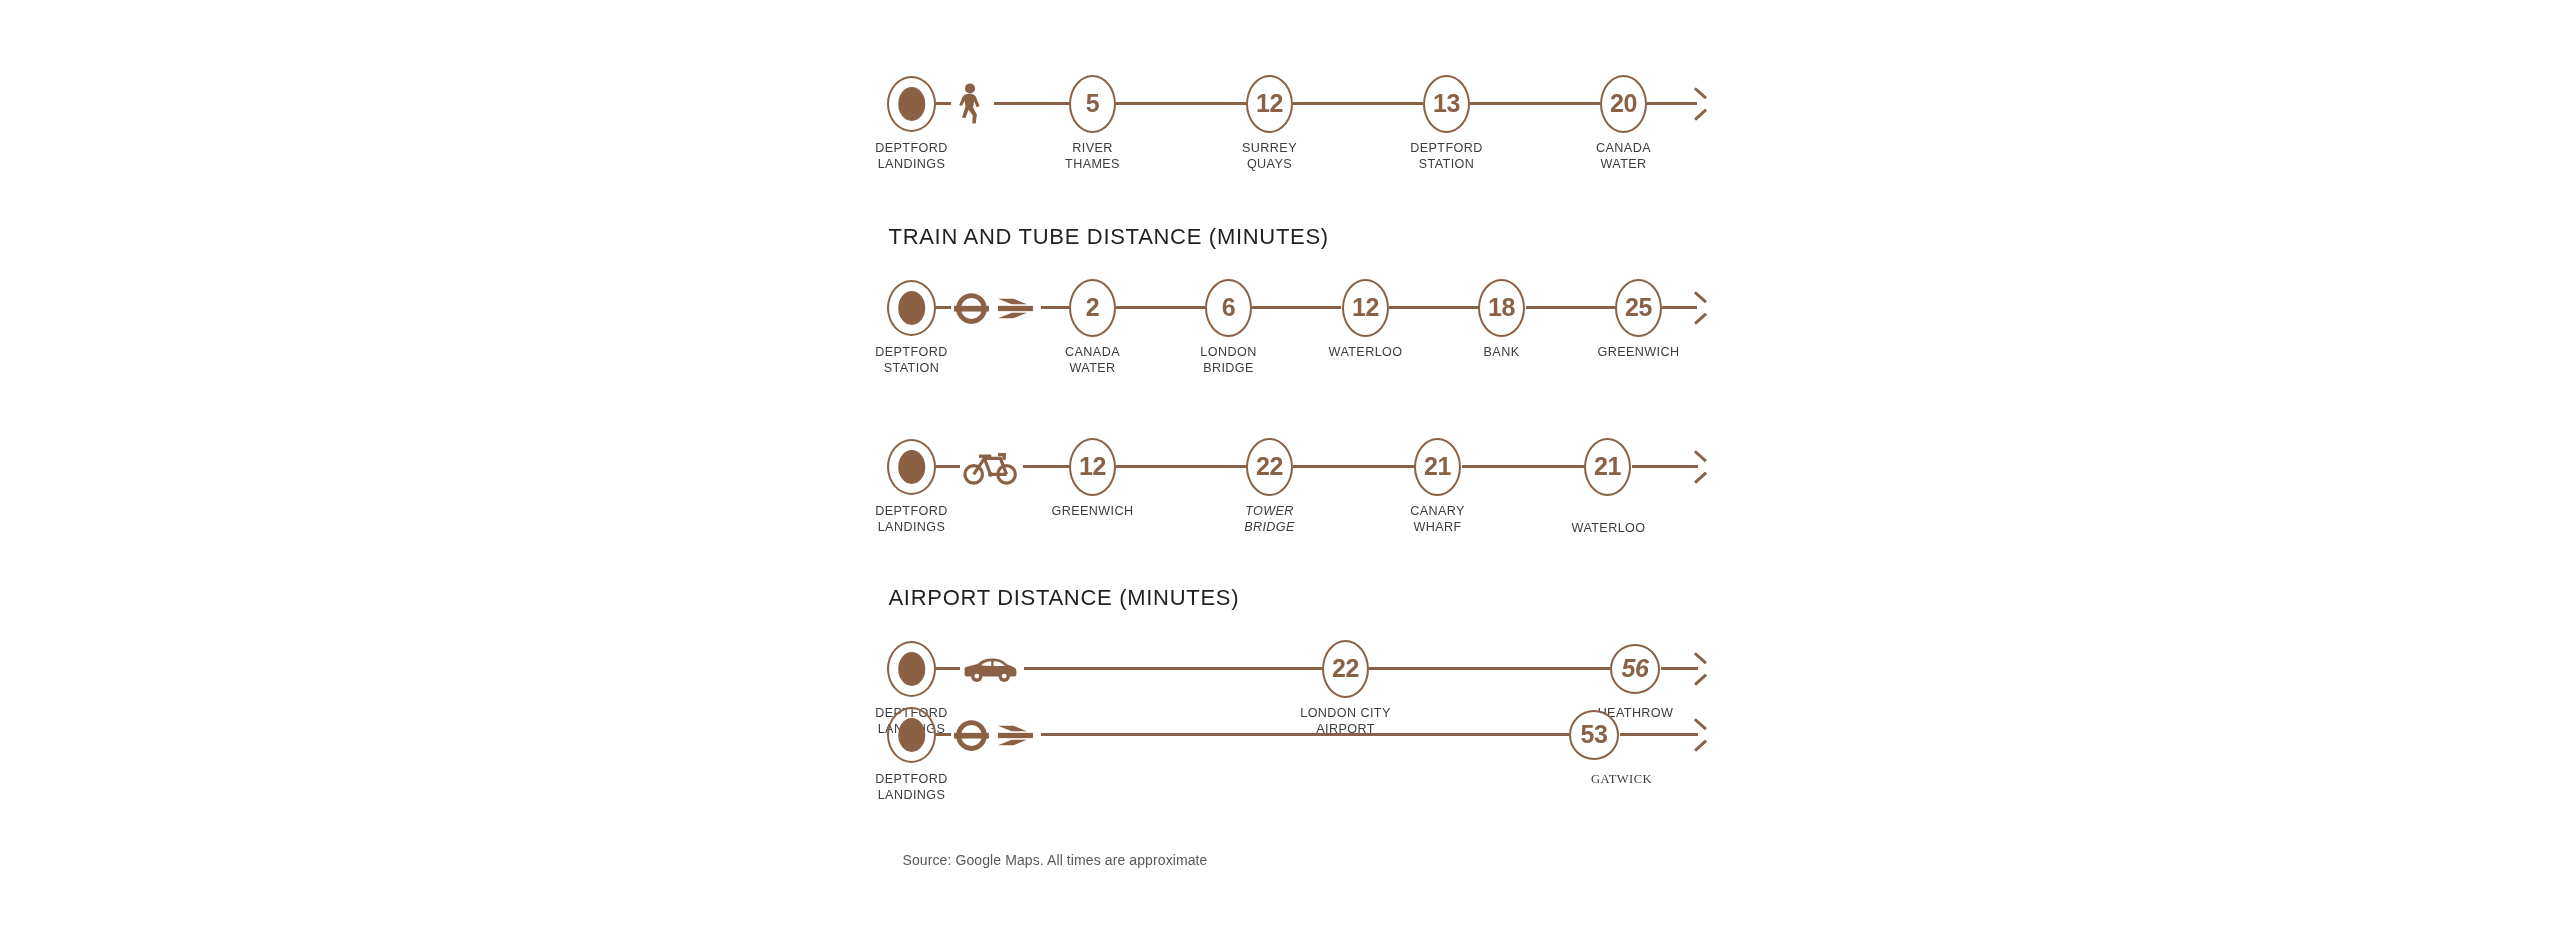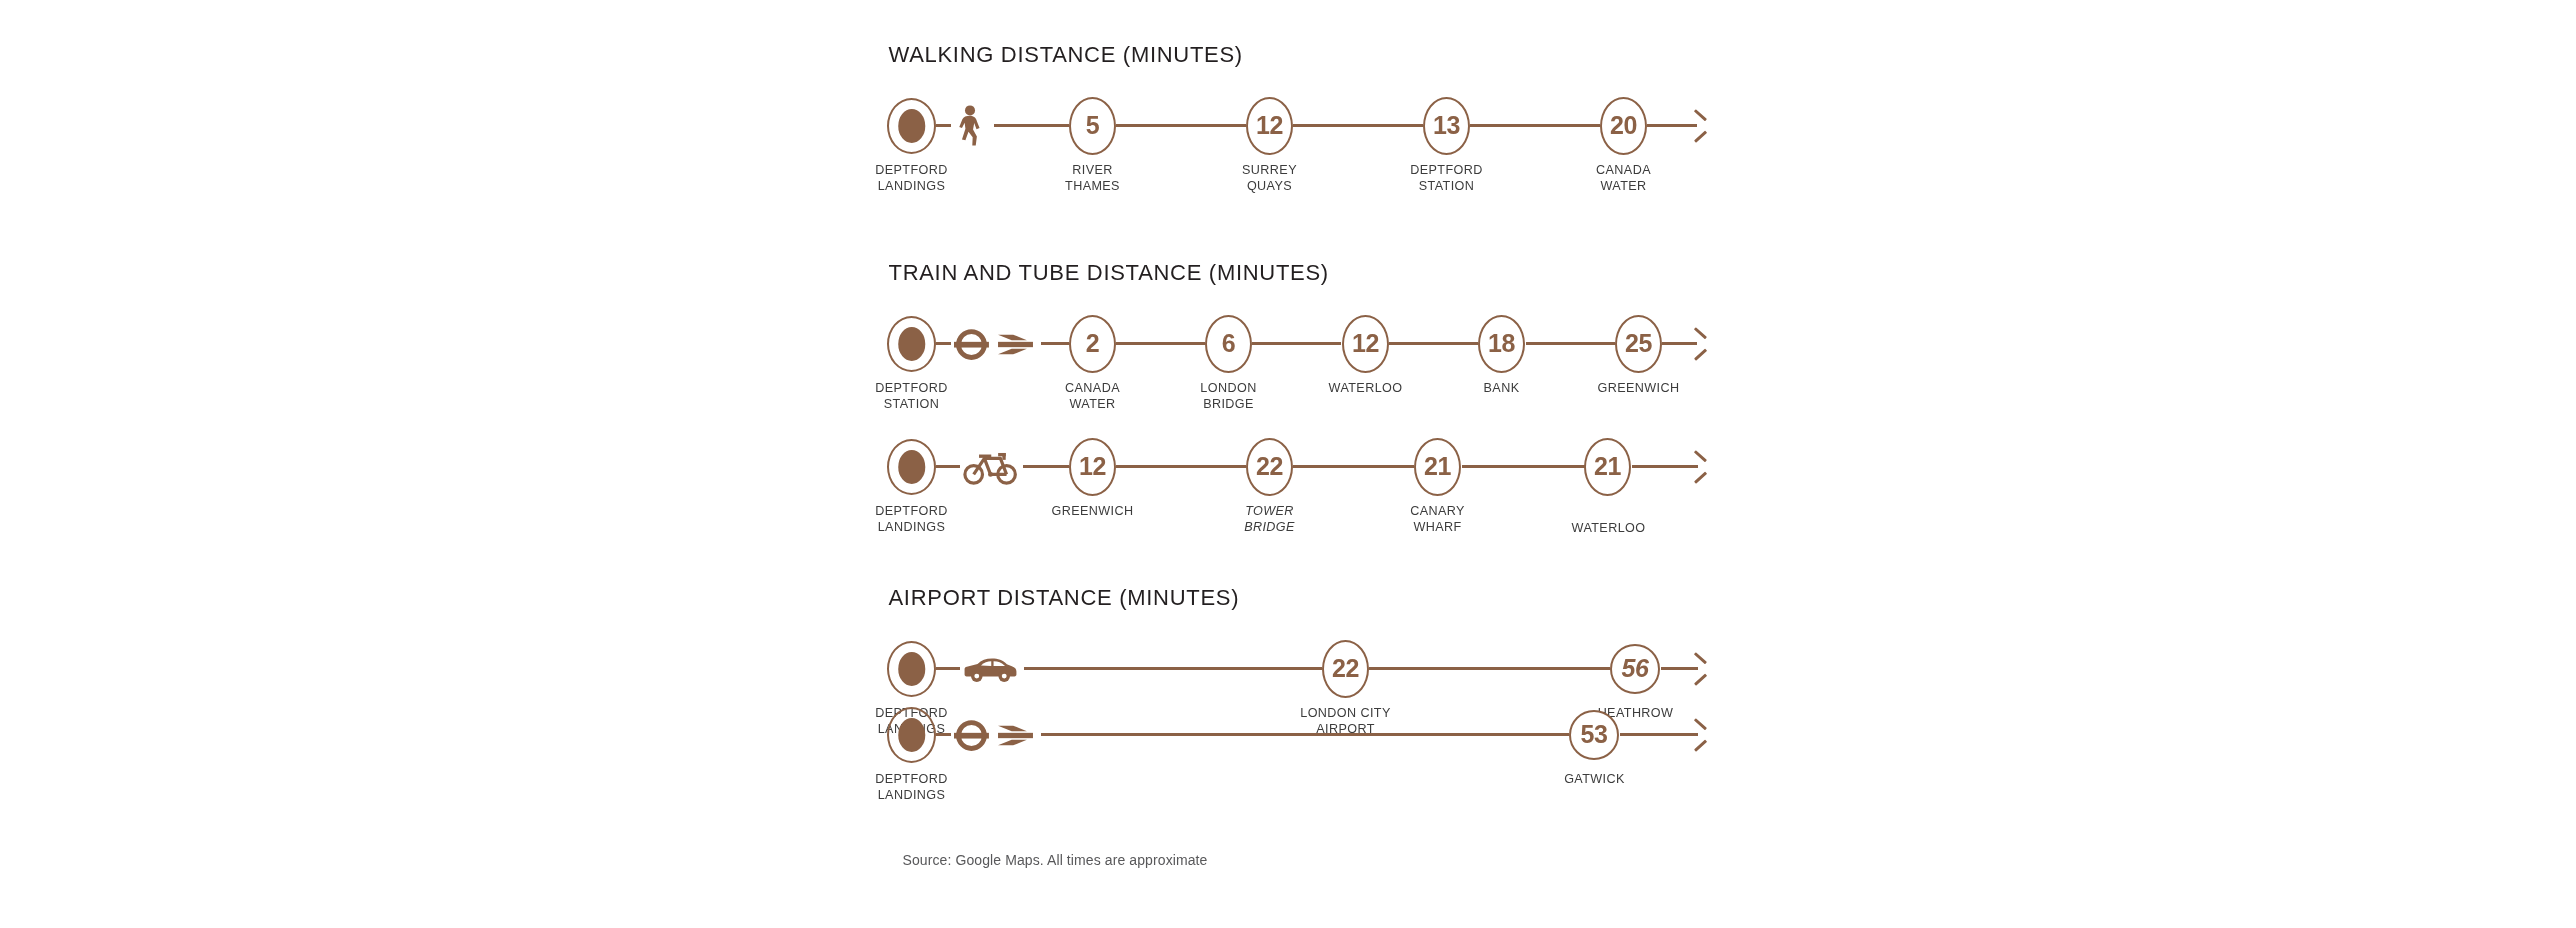--- a/index.html
+++ b/index.html
@@ -174,21 +174,20 @@
     margin-left: 14px;
   }
 </style>
 </head>
 <body>
 
 <div id="infographic">
   <div class="content">
 
     <div class="section" style="top:44px;">
-      <div class="section-title">WALKING DISTANCE (MINUTES)</div>
       <div class="track">
         <div class="origin" style="left:0px;">
           <div class="dot"></div>
         </div>
         <div class="rail" style="left:49px; width:15.3px;"></div>
         <div class="mode-icon" style="left:70px;">
           <svg width="26" height="43" viewBox="0 0 34 56">
             <circle cx="17" cy="7" r="6.6" fill="#8b6146"></circle>
             <path d="M17 14 C22 14 25 17 26 21 L29.5 30 L25.5 31.5 L22.5 23.5 L21 32 L26 41 L24.5 53 L20 53 L20.5 42 L15 35 L11 46 L6.5 45 L11 31 L10 23 L6.5 30 L3 28.5 L7 18.5 C8.6 15.4 12 14 17 14 Z" fill="#8b6146"></path>
           </svg>
@@ -218,21 +217,21 @@
 THAMES</div>
         <div class="stop-label" style="left:291px; top:79px;">SURREY
 QUAYS</div>
         <div class="stop-label" style="left:468px; top:79px;">DEPTFORD
 STATION</div>
         <div class="stop-label" style="left:645px; top:79px;">CANADA
 WATER</div>
       </div>
     </div>
 
-    <div class="section" style="top:226px;margin-top:36px;">
+    <div class="section" style="top:226px;">
       <div class="section-title">TRAIN AND TUBE DISTANCE (MINUTES)</div>
       <div class="track">
         <div class="origin" style="left:0px;">
           <div class="dot"></div>
         </div>
         <div class="rail" style="left:49px; width:15.3px;"></div>
         <div class="mode-icon" style="left:67px;">
           <svg width="82" height="35" viewBox="0 0 108 46">
 
             <circle cx="23" cy="23" r="17" fill="none" stroke="#8b6146" stroke-width="6.5"></circle>
@@ -386,21 +385,21 @@
         </div>
         <div class="rail" style="left:154px; width:528px;"></div>
         <div class="node round" style="left:682px;">
           <span class="val">53</span>
         </div>
         <div class="rail" style="left:733px; width:78px;"></div>
         <div class="arrow-head" style="left:801px;"></div>
 
         <div class="stop-label" style="left:-67px; top:79px;">DEPTFORD
 LANDINGS</div>
-        <div class="stop-label" style="left:616px; top:79px;">GATWICK</div>
+        <div class="stop-label" style="left:643px; top:79px;font-family:Liberation Serif, serif;">GATWICK</div>
       </div>
     </div>
 
     <div class="footnote">Source: Google Maps. All times are approximate</div>
 
   </div>
 </div>
 
 
 </body></html>

